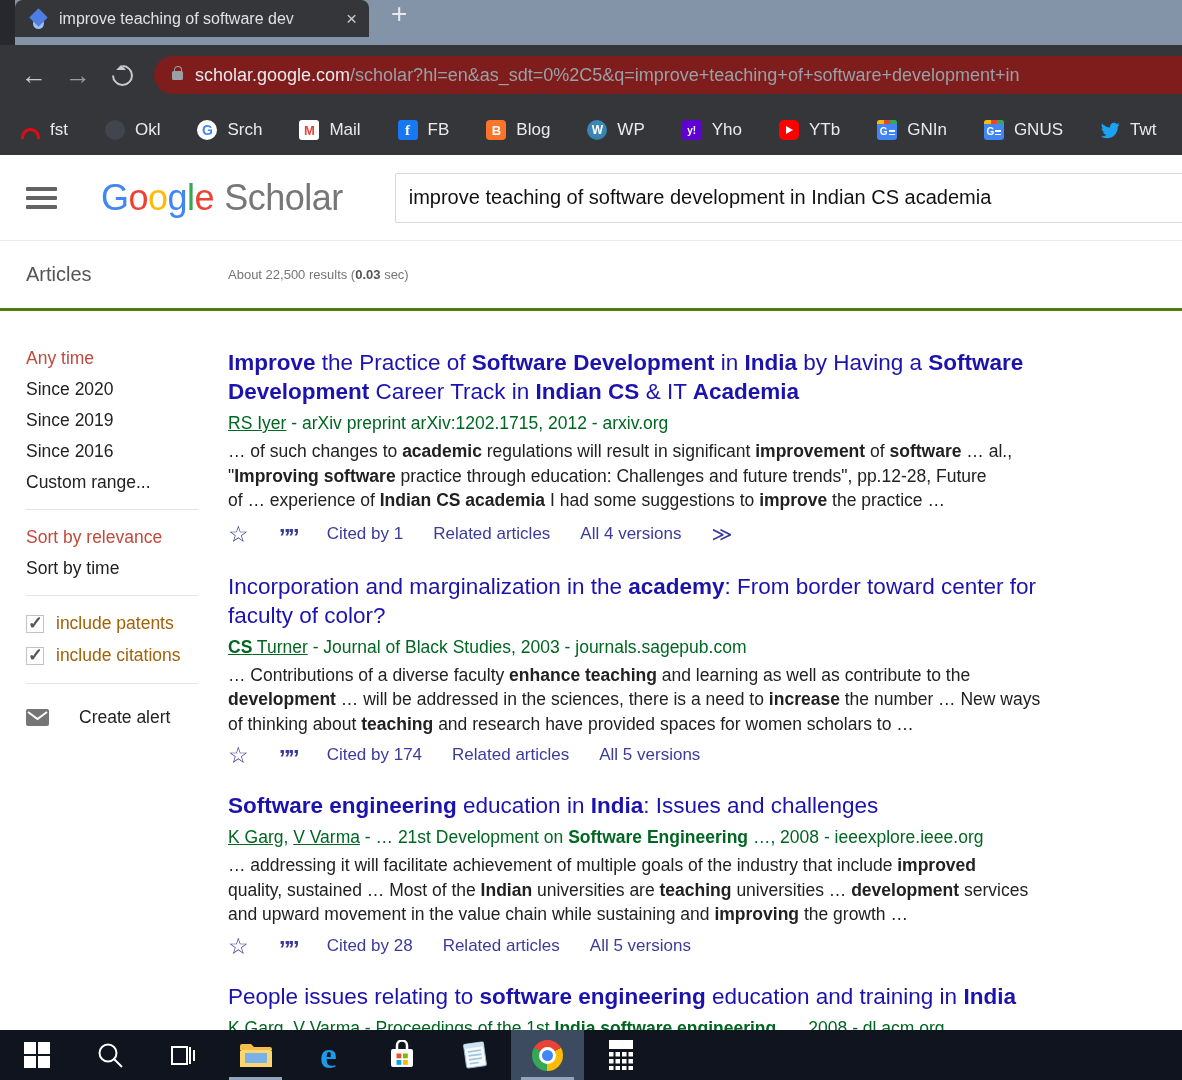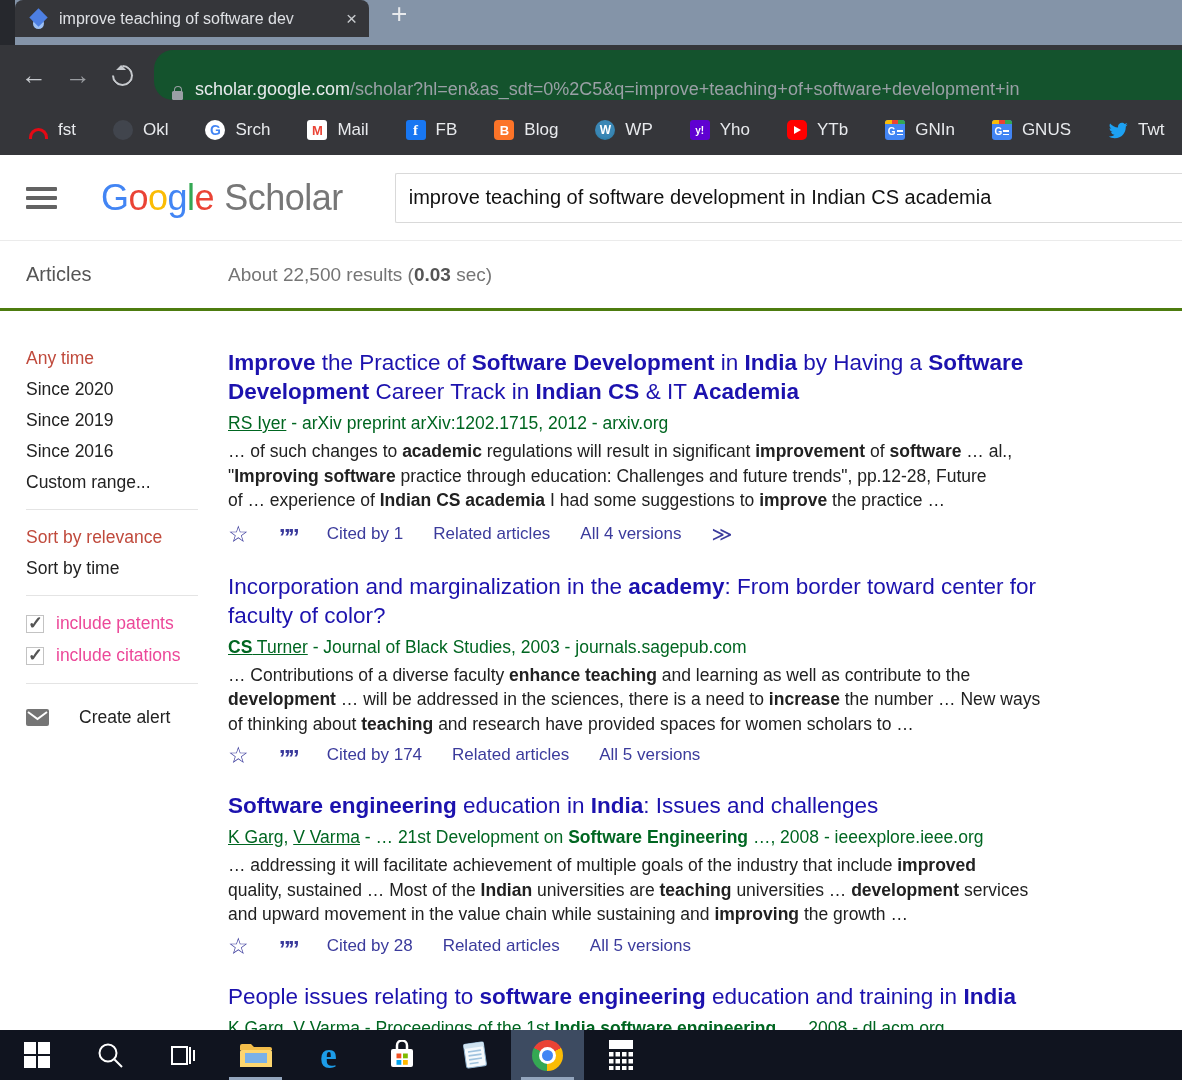--- a/index.html
+++ b/index.html
@@ -20,29 +20,29 @@
   .scholar-cap::after{content:"";position:absolute;left:4px;top:9px;width:11px;height:11px;border-radius:50%;background:#9cc0f5}
   .scholar-cap::before{content:"";position:absolute;left:3px;top:2px;width:13px;height:13px;background:#4d7fe3;transform:rotate(45deg);z-index:1}
 
   .toolbar{height:60px;background:#35363a;display:flex;align-items:center;padding-left:12px}
   .nav-btn{width:44px;height:44px;display:flex;align-items:center;justify-content:center;
     color:#c6c9cd;font-size:26px;line-height:1}
   .nav-btn.fwd{color:#9a9da1}
   .reload-glyph{width:17px;height:17px;border:2.5px solid #c6c9cd;border-radius:50%;
     border-left-color:transparent;position:relative;transform:rotate(45deg)}
   .reload-glyph::before{content:"";position:absolute;left:-5px;top:-3px;border:5px solid transparent;border-right-color:#c6c9cd;transform:rotate(45deg)}
-  .urlbar{flex:1;height:50px;background:#14532d;border-radius:19px 0 0 19px;margin-left:10px;
-    display:flex;align-items:flex-end;padding-left:18px;font-size:18px;white-space:nowrap;overflow:hidden}
+  .urlbar{flex:1;height:38px;background:#7f1d1d;border-radius:19px 0 0 19px;margin-left:10px;
+    display:flex;align-items:center;padding-left:18px;font-size:18px;white-space:nowrap;overflow:hidden}
   .lock-icon{width:11px;height:9px;background:#9aa0a6;border-radius:1.5px;position:relative;margin-right:12px;flex:none}
   .lock-icon::before{content:"";position:absolute;left:1.5px;top:-5px;width:8px;height:6px;
     border:1.5px solid #9aa0a6;border-bottom:none;border-radius:4px 4px 0 0;box-sizing:border-box}
   .url-domain{color:#e8eaed}
   .url-path{color:#9aa0a6}
 
-  .bookmarks{height:50px;background:#35363a;display:flex;align-items:center;padding-left:28px;gap:37px;overflow:hidden}
+  .bookmarks{height:50px;background:#35363a;display:flex;align-items:center;padding-left:20px;gap:37px;overflow:hidden}
   .bm{display:flex;align-items:center;gap:10px;color:#e8eaed;font-size:17px;flex:none}
   .bm-icon{width:20px;height:20px;display:flex;align-items:center;justify-content:center;flex:none}
   .badge{width:20px;height:20px;border-radius:3px;display:flex;align-items:center;justify-content:center;
     font-weight:700;font-size:13px;color:#fff;box-sizing:border-box}
   .b-round{border-radius:50%}
   .b-google{background:#fff;color:#4285f4;font-size:14px}
   .b-okl{background:#41454d}
   .b-gmail{background:#fff;color:#ea4335;font-size:13px;font-weight:900;border-radius:3px}
   .b-fb{background:#1877f2;font-family:"Liberation Serif",serif;font-size:15px}
   .b-blogger{background:#fc7428;border-radius:4px}
@@ -66,29 +66,29 @@
   .logo{margin-left:44px;font-size:36px;white-space:nowrap;letter-spacing:-0.5px}
   .logo-scholar{color:#777;margin-left:10px}
   .blue{color:var(--google-blue,#4285f4)} .red{color:var(--google-red,#ea4335)}
   .yellow{color:var(--google-yellow,#fbbc05)} .green{color:var(--google-green,#34a853)}
   .search-input{margin-left:52px;flex:1;height:48px;border:1px solid #d9d9d9;border-right:none;
     border-radius:2px 0 0 2px;font-size:20px;padding:0 10px 0 13px;color:#111;outline:none;
     font-family:"Liberation Sans",sans-serif;margin-right:-4px}
 
   .stats-row{height:70px;display:flex;align-items:center;border-bottom:3px solid #4d7c0f;box-sizing:border-box}
   .articles-label{width:228px;padding-left:26px;box-sizing:border-box;font-size:20px;color:#555}
-  .stats{font-size:19px;color:#757575}
+  .stats{font-size:13px;color:#757575}
   .stats .b{color:#555}
 
   .content{display:flex;padding-top:37px}
   .sidebar{width:228px;padding-left:26px;box-sizing:border-box;font-size:17.5px;flex:none}
   .side-link{display:block;margin-bottom:11px;color:#222;cursor:pointer;line-height:20px}
   .side-link.active{color:var(--sidebar-active,#c44a3c)}
   .side-divider{border:none;border-top:1px solid #e4e4e4;margin:17px 30px 17px 0}
-  .side-check{display:flex;align-items:center;gap:12px;margin-bottom:11px;color:#ec4899;cursor:pointer}
+  .side-check{display:flex;align-items:center;gap:12px;margin-bottom:11px;color:#a16207;cursor:pointer}
   .checkbox{width:18px;height:18px;border:1px solid #c3c3c3;background:#fff;position:relative;flex:none;box-sizing:border-box}
   .checkbox.active::after{content:"✓";position:absolute;left:1px;top:-4px;font-size:18px;color:#555;font-weight:700}
   .create-alert{display:flex;align-items:center;gap:30px;margin-top:23px;color:#222;cursor:pointer}
 
   .results{width:940px;flex:none}
   .result{margin-bottom:26px}
   .r-title{color:var(--title-link,#1a0dab);font-size:22.5px;line-height:29px;margin-bottom:5px;cursor:pointer}
   .r-byline{color:var(--byline-green,#006621);font-size:17.5px;line-height:24px;margin-bottom:4px}
   .r-snippet{color:var(--snippet,#212121);font-size:17.5px;line-height:24.5px}
   .r-actions{display:flex;align-items:center;gap:30px;margin-top:9px;color:var(--action-link,#3b3b9c);font-size:17px}

